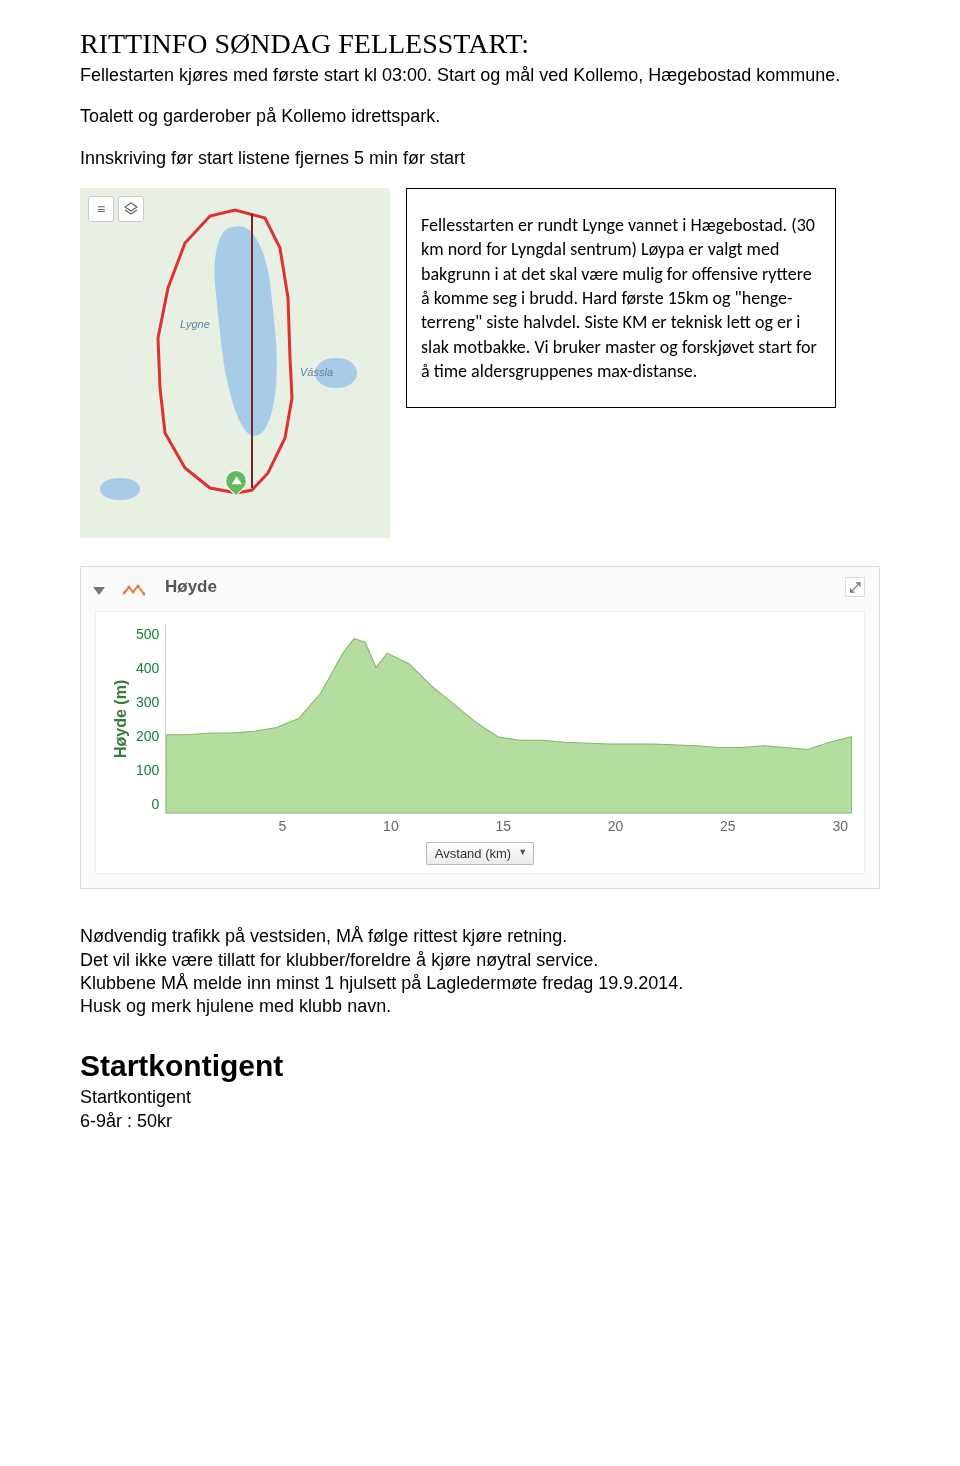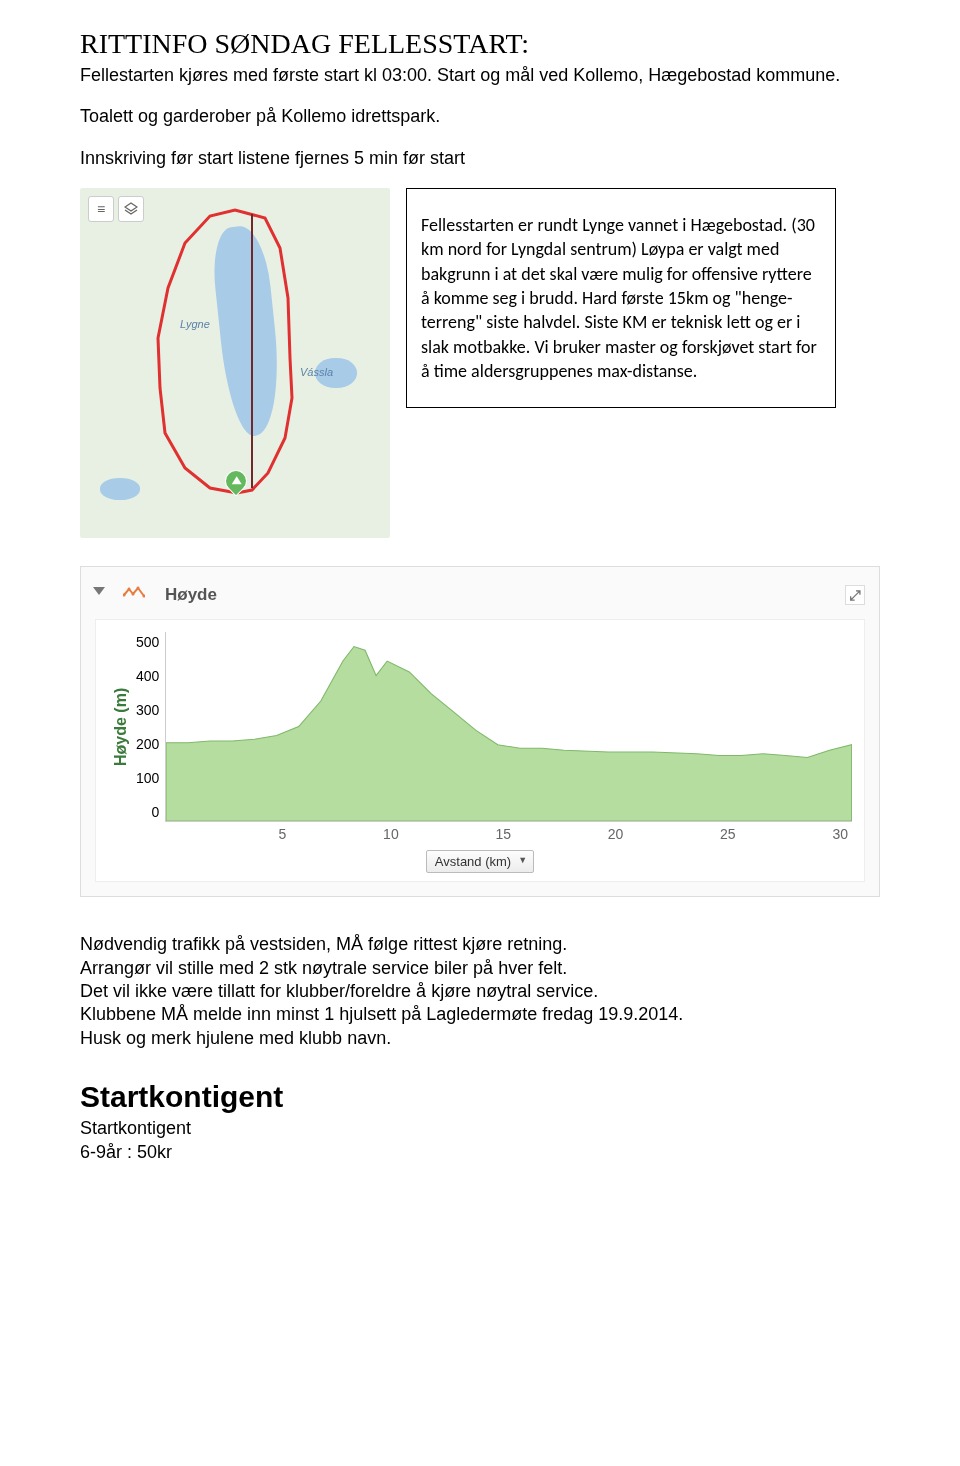--- a/index.html
+++ b/index.html
@@ -117,27 +117,26 @@
       width: 430px;
     }
     .elev-section {
       border: 1px solid #ddd;
       background: #fafafa;
       padding: 10px 14px 14px 14px;
       margin-bottom: 36px;
     }
     .elev-header {
       display: flex;
-      align-items: flex-start;
+      align-items: flex-end;
       gap: 20px;
       font-size: 17px;
       font-weight: 700;
       color: #555;
       margin-bottom: 14px;
-      margin-top: 8px;
     }
     .elev-header .expand-right {
       margin-left: auto;
     }
     .chart-wrap {
       background: #fff;
       border: 1px solid #eee;
       padding: 12px 12px 8px 12px;
     }
     .chart-area {
@@ -152,21 +151,21 @@
       font-size: 16px;
       color: #3a7a3a;
       padding: 0 4px;
     }
     .yaxis {
       display: flex;
       flex-direction: column;
       justify-content: space-between;
       align-items: flex-end;
       font-size: 14px;
-      color: #000000;
+      color: #15803d;
       padding: 2px 6px 2px 2px;
       height: 190px;
     }
     .plot {
       flex: 1;
       height: 190px;
       position: relative;
       border-left: 1px solid #ccc;
       border-bottom: 1px solid #ccc;
     }
@@ -311,21 +310,20 @@
       <span>30</span>
     </div>
     <div class="xlabel-row">
       <div class="xlabel-select">Avstand (km)</div>
     </div>
   </div>
 </div>
 
 <div class="bottom-text">
   <div>Nødvendig trafikk på vestsiden, MÅ følge rittest kjøre retning.</div>
-  <div> Arrangør vil stille med 2 stk nøytrale service biler på hver felt.</div>
   <div>Det vil ikke være tillatt for klubber/foreldre å kjøre nøytral service.</div>
   <div>Klubbene MÅ melde inn minst 1 hjulsett på Lagledermøte fredag 19.9.2014.</div>
   <div>Husk og merk hjulene med klubb navn.</div>
 </div>
 
 <h2 class="section">Startkontigent</h2>
 <div class="sub">Startkontigent</div>
 <div class="sub">6-9år : 50kr</div>
 
 </body></html>

